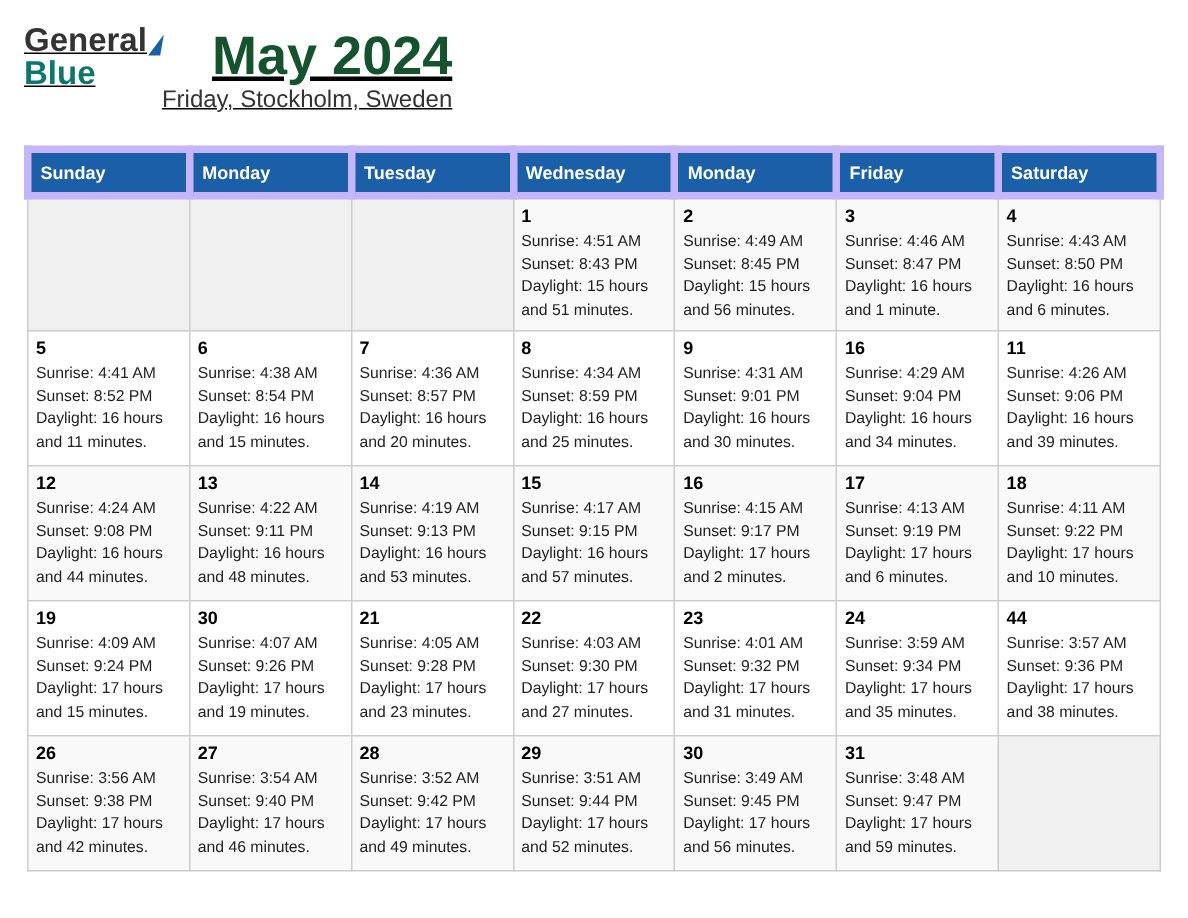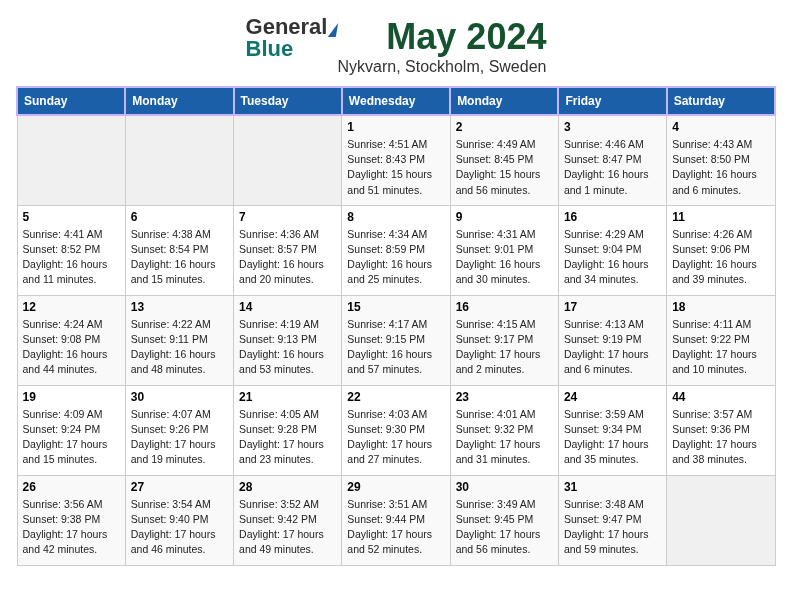--- a/index.html
+++ b/index.html
@@ -5,23 +5,24 @@
     * { box-sizing: border-box; margin: 0; padding: 0; }
     body {
       font-family: Arial, sans-serif;
       background: #fff;
       width: 792px;
       min-height: 612px;
       padding: 16px;
     }
     .header {
       display: flex;
-      justify-content: center;
+      justify-content: flex-start;
       align-items: flex-start;
-      margin-bottom: 10px;
+      margin-bottom: 21px;
+      text-decoration: underline;
     }
     .logo {
       display: flex;
       flex-direction: column;
       line-height: 1;
     }
     .title-block {
       text-align: right;
     }
     .month-title {
@@ -38,21 +39,21 @@
       border-collapse: collapse;
       font-size: 11px;
     }
     thead tr th {
       background-color: #1a5fa8;
       color: #fff;
       text-align: left;
       padding: 6px 6px;
       font-size: 12px;
       font-weight: bold;
-      border: 2px solid #c4b5fd;
+      border: 5px solid #c4b5fd;
     }
     tbody tr td {
       border: 1px solid #ccc;
       vertical-align: top;
       padding: 4px 5px;
       width: 108px;
       min-height: 80px;
       height: 90px;
     }
     .day-num {
@@ -83,21 +84,21 @@
   <div class="logo">
     <div>
       <span style="font-size:22px;font-weight:bold;color:#333;">General</span><span style="display:inline-block;width:0;height:0;border-left:8px solid transparent;border-right:0px solid transparent;border-bottom:14px solid #1a5fa8;margin-left:2px;vertical-align:middle;transform:skewX(-10deg);"></span>
     </div>
     <div>
       <span style="font-size:22px;font-weight:bold;color:#0f766e;">Blue</span>
     </div>
   </div>
   <div class="title-block">
     <div class="month-title">May 2024</div>
-    <div class="location">Nykvarn, Stockholm, Sweden</div>
+    <div class="location">Friday, Stockholm, Sweden</div>
   </div>
 </div>
 
 <table>
   <thead>
     <tr>
     <th>Sunday</th>
         <th>Monday</th>
         <th>Tuesday</th>
         <th>Wednesday</th>

